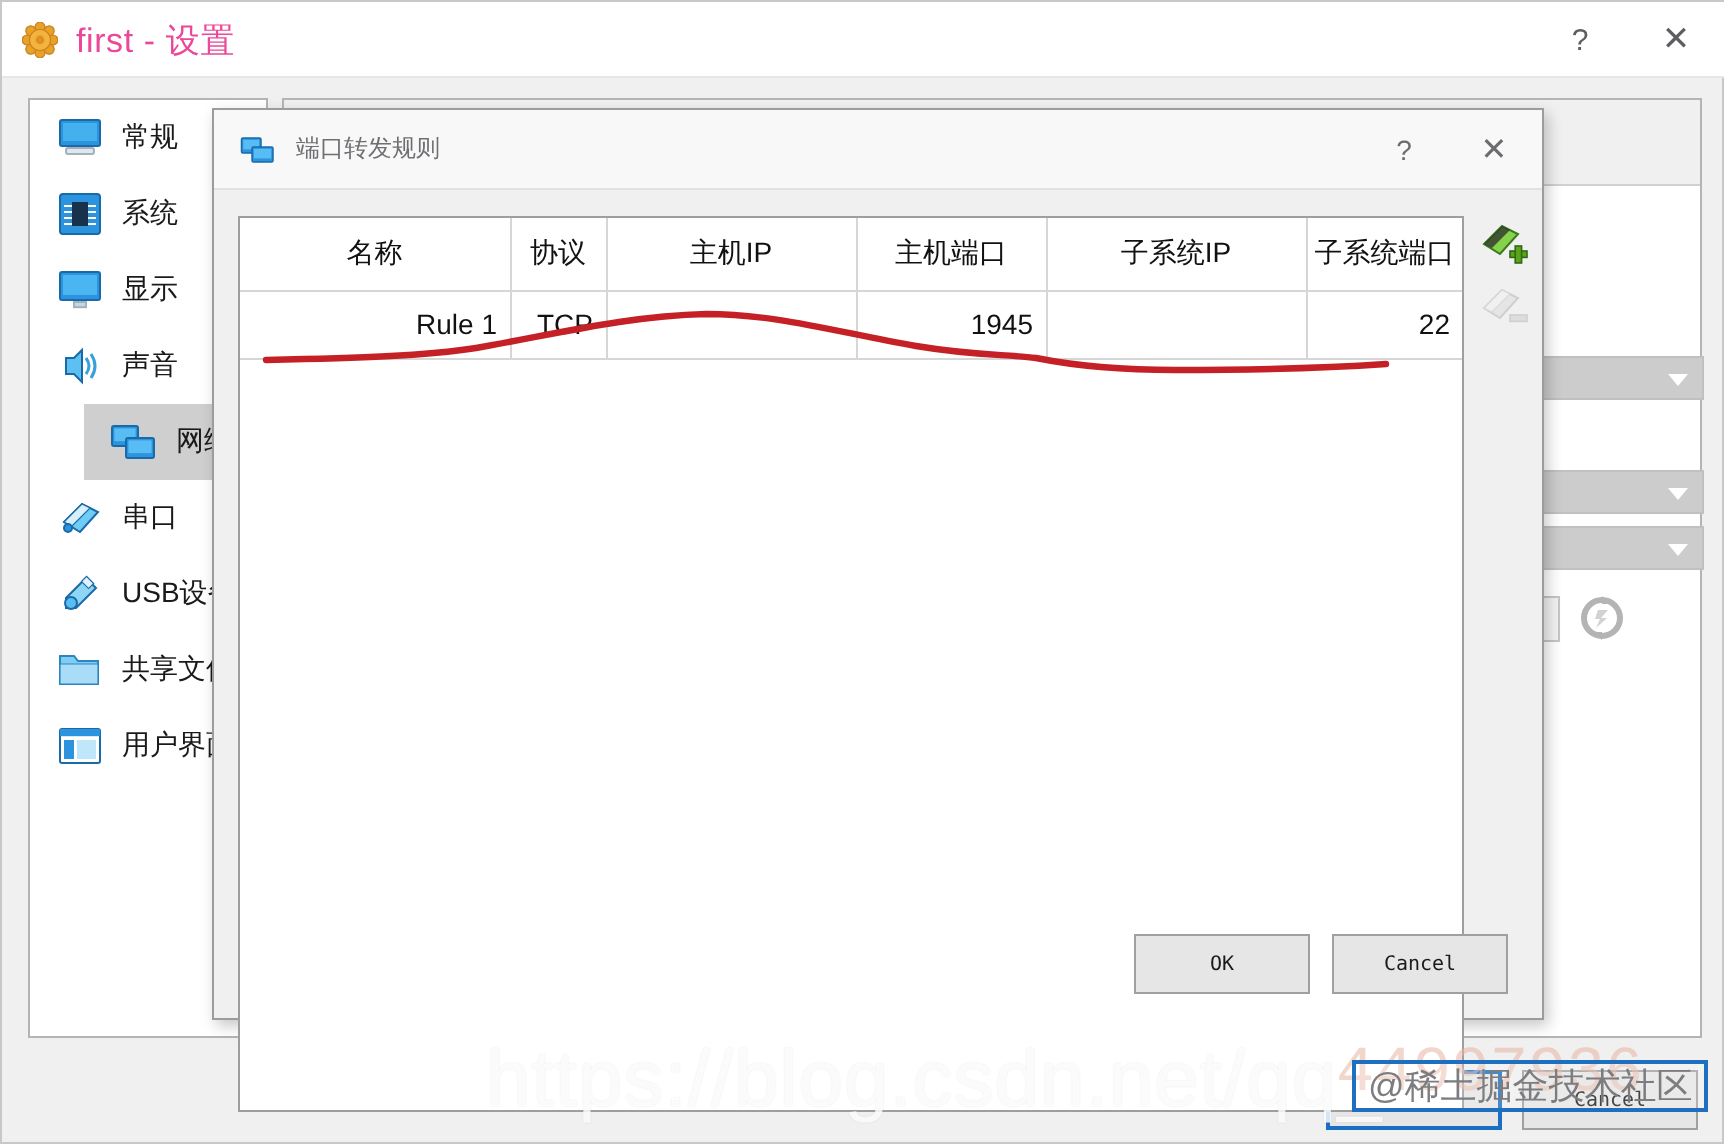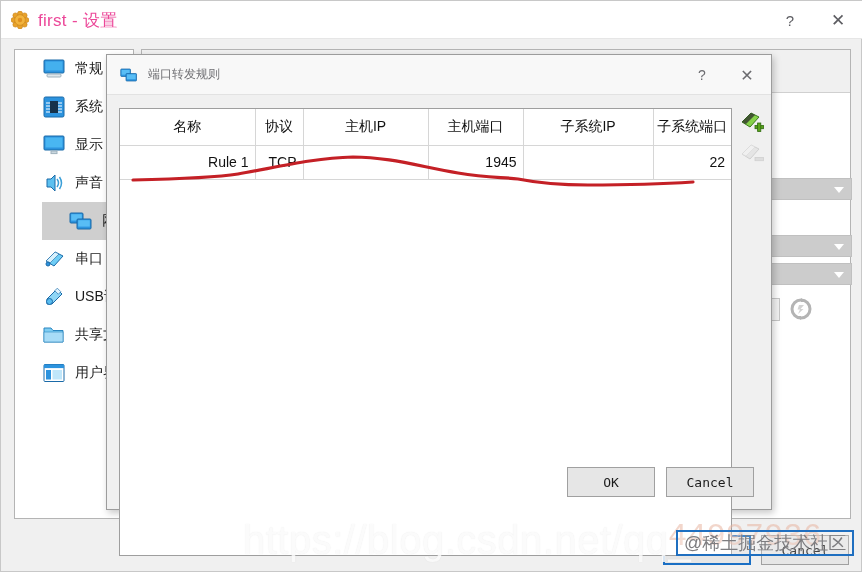--- a/index.html
+++ b/index.html
@@ -62,21 +62,21 @@
     position: absolute;
     left: 13px; top: 48px;
     width: 120px; height: 470px;
     background: #ffffff;
     border: 1px solid #b4b4b4;
     overflow: hidden;
   }
   .side-item {
     height: 38px;
     display: flex; align-items: center;
-    padding-left: 26px;
+    padding-left: 12px;
     font-size: 14px;
     color: #1a1a1a;
     white-space: nowrap;
   }
   .side-item.selected { background: #cfcfcf; margin-left: 27px; }
   .side-ico {
     width: 26px; height: 24px;
     margin-right: 8px;
     flex: 0 0 26px;
     position: relative;
@@ -123,21 +123,21 @@
   .main-bottom-btns {
     position: absolute;
     right: 12px; bottom: 6px;
     display: flex; gap: 10px;
   }
   .gbtn {
     width: 88px; height: 30px;
     background: #e6e6e6;
     border: 1px solid #a0a0a0;
     font-family: "DejaVu Sans Mono", "Liberation Mono", monospace;
-    font-size: 13px;
+    font-size: 10px;
     color: #1b1b1b;
     display: flex; align-items: center; justify-content: center;
     cursor: default;
   }
   .gbtn.focused { border: 2px solid #1a6fc4; }
 
   
   .dialog {
     position: absolute;
     left: 106px; top: 54px;

